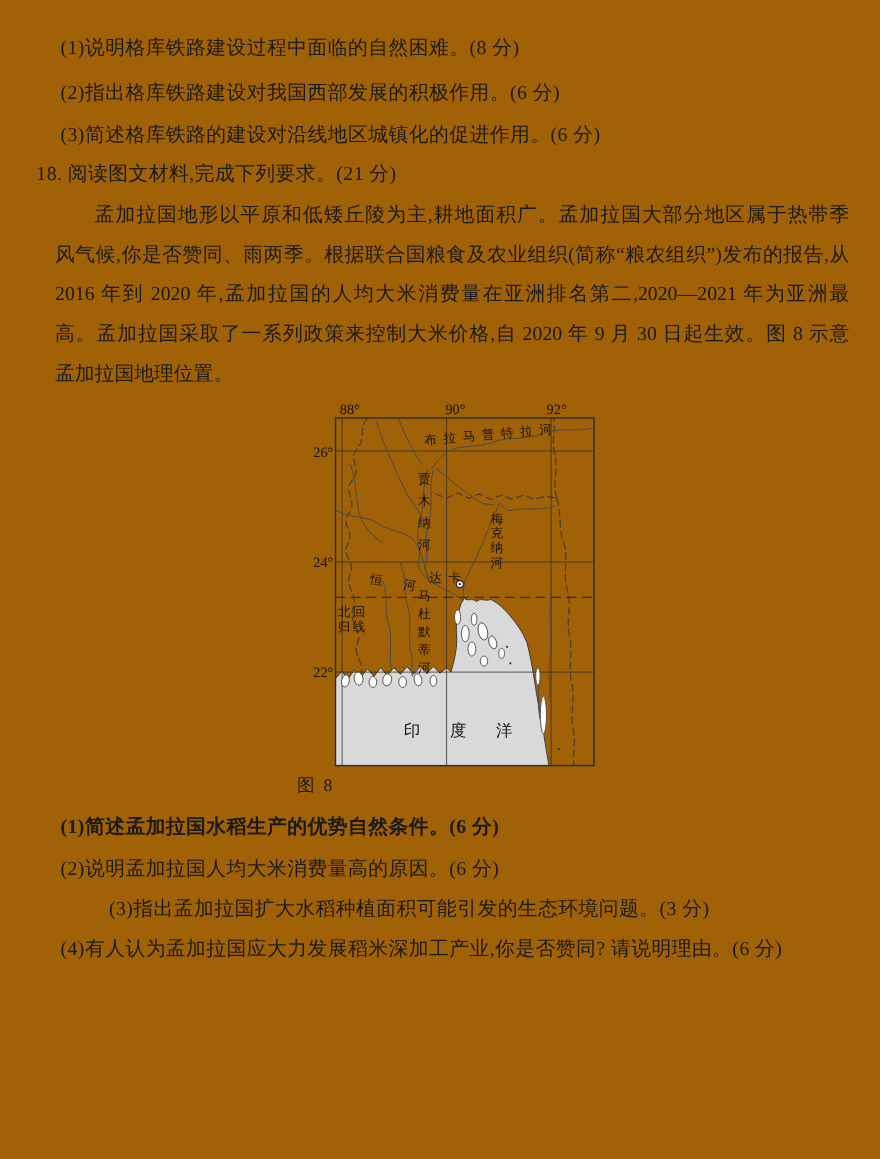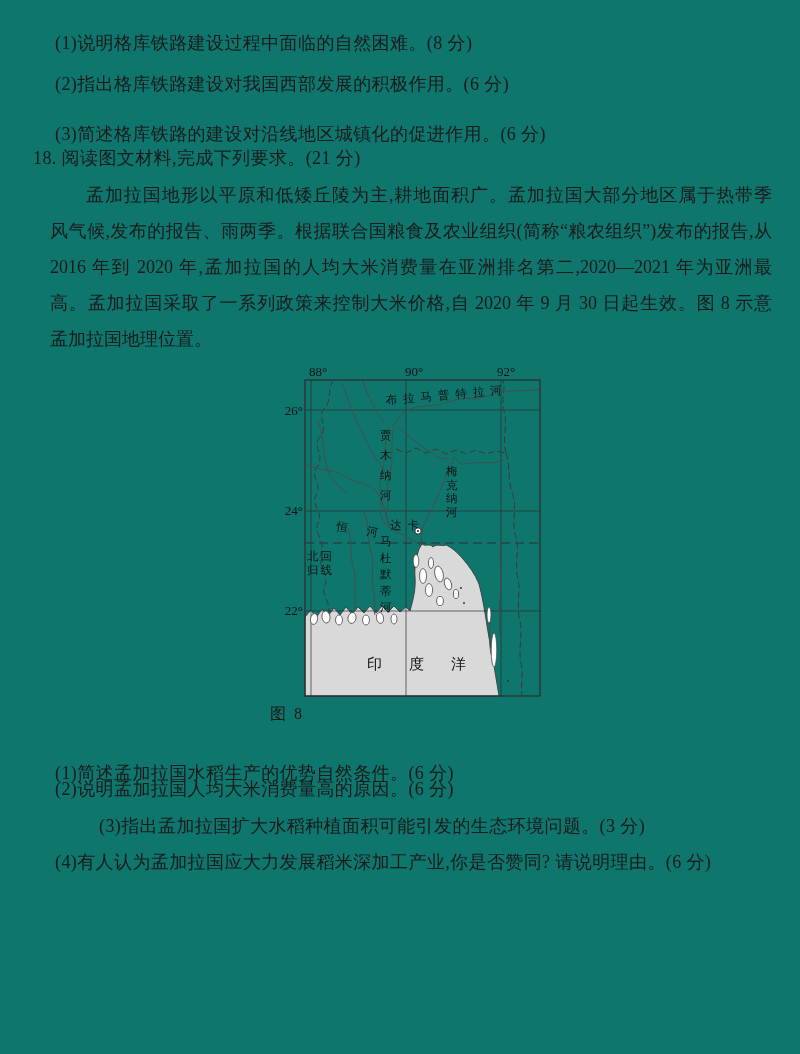--- a/index.html
+++ b/index.html
@@ -1,17 +1,17 @@
 <!DOCTYPE html>
 <html><head>
 <meta charset="utf-8">
 <style>
   html,body { margin:0; padding:0; background:#ffffff; }
   body { width:800px; height:1054px; font-family:"Liberation Serif","DejaVu Serif",serif; color:#1a1a1a; }
-  .page { position:relative; width:800px; height:1054px; background:#0f766e; overflow:hidden; }
+  .page { position:relative; width:800px; height:1054px; background:#a16207; overflow:hidden; }
   .tline { position:absolute; font-size:18px; line-height:20px; white-space:nowrap; letter-spacing:0.4px; }
   .pline { position:absolute; font-size:18px; line-height:20px; text-align:justify; text-align-last:justify; }
   .pline.nolast { text-align-last:left; }
   .map-wrap { position:absolute; left:270px; top:363px; width:290px; height:360px; }
   .figcap { position:absolute; left:270px; top:704px; width:290px; font-size:16px; letter-spacing:2px; }
   svg text { font-family:"Liberation Serif","DejaVu Serif",serif; fill:#111; }
   .frame { fill:none; stroke:#2e2e2e; stroke-width:1.3; }
   .grid  { stroke:#2e2e2e; stroke-width:0.7; }
   .tropic{ stroke:#2e2e2e; stroke-width:1.1; stroke-dasharray:9 5; }
   .border{ fill:none; stroke:#3a3a3a; stroke-width:1; stroke-dasharray:7 3; }
@@ -21,26 +21,26 @@
   .tick  { font-size:13px; }
   .lbl   { font-size:11.5px; }
 </style>
 </head>
 <body>
 
 <div class="page">
 
   <div class="tline" style="left:55px; top:33px;">(1)说明格库铁路建设过程中面临的自然困难。(8 分)</div>
   <div class="tline" style="left:55px; top:74px;">(2)指出格库铁路建设对我国西部发展的积极作用。(6 分)</div>
-  <div class="tline" style="left:55px; top:112px;margin-top:12px;">(3)简述格库铁路的建设对沿线地区城镇化的促进作用。(6 分)</div>
+  <div class="tline" style="left:55px; top:112px;">(3)简述格库铁路的建设对沿线地区城镇化的促进作用。(6 分)</div>
 
   <div class="tline" style="left:33px; top:148px;text-align:center;">18. 阅读图文材料,完成下列要求。(21 分)</div>
 
   <div class="pline" style="left:86px; top:185px; width:686px;">孟加拉国地形以平原和低矮丘陵为主,耕地面积广。孟加拉国大部分地区属于热带季</div>
-  <div class="pline" style="left:50px; top:221px; width:722px;">风气候,发布的报告、雨两季。根据联合国粮食及农业组织(简称“粮农组织”)发布的报告,从</div>
+  <div class="pline" style="left:50px; top:221px; width:722px;">风气候,你是否赞同、雨两季。根据联合国粮食及农业组织(简称“粮农组织”)发布的报告,从</div>
   <div class="pline" style="left:50px; top:257px; width:722px;">2016 年到 2020 年,孟加拉国的人均大米消费量在亚洲排名第二,2020—2021 年为亚洲最</div>
   <div class="pline" style="left:50px; top:293px; width:722px;">高。孟加拉国采取了一系列政策来控制大米价格,自 2020 年 9 月 30 日起生效。图 8 示意</div>
   <div class="pline nolast" style="left:50px; top:329px; width:722px;">孟加拉国地理位置。</div>
 
   <div class="map-wrap">
     <svg width="290" height="360" viewBox="0 0 290 360" xmlns="http://www.w3.org/2000/svg">
 
       <g>
         <path class="sea" d="M 35,254 L 41,247 46,255 52,246 58,253 64,245 70,252 76,244 82,251 88,244 94,250 100,243 106,250 112,243 118,249 124,243 130,249 136,244 140,248 C 143,237 146,226 145,214 C 144,203 147,193 149,186 L 152,181 C 156,184 159,180 163,184 C 167,180 171,184 176,182 C 181,184 187,189 193,196 C 199,203 205,211 209,221 C 212,232 214,244 216,256 C 218,270 221,286 224,302 C 226,316 228,326 229,333 L 35,333 Z"></path>
       </g>
@@ -131,18 +131,18 @@
         <text class="lbl" x="120" y="166" style="letter-spacing:6px;">达卡</text>
         <text class="lbl" x="37" y="197" style="letter-spacing:2px;">北回</text>
         <text class="lbl" x="37" y="211" style="letter-spacing:2px;">归线</text>
         <text x="97" y="306" style="font-size:15px; letter-spacing:27px;">印度洋</text>
       </g>
     </svg>
   </div>
 
   <div class="figcap">图 8</div>
 
-  <div class="tline" style="left:55px; top:763px;">(1)简述孟加拉国水稻生产的优势自然条件。(6 分)</div>
+  <div class="tline" style="left:55px; top:741px;font-weight:bold;">(1)简述孟加拉国水稻生产的优势自然条件。(6 分)</div>
   <div class="tline" style="left:55px; top:779px;">(2)说明孟加拉国人均大米消费量高的原因。(6 分)</div>
   <div class="tline" style="left:55px; top:816px;margin-left:44px;">(3)指出孟加拉国扩大水稻种植面积可能引发的生态环境问题。(3 分)</div>
   <div class="tline" style="left:55px; top:852px;">(4)有人认为孟加拉国应大力发展稻米深加工产业,你是否赞同? 请说明理由。(6 分)</div>
 
 </div>
 
 </body></html>

